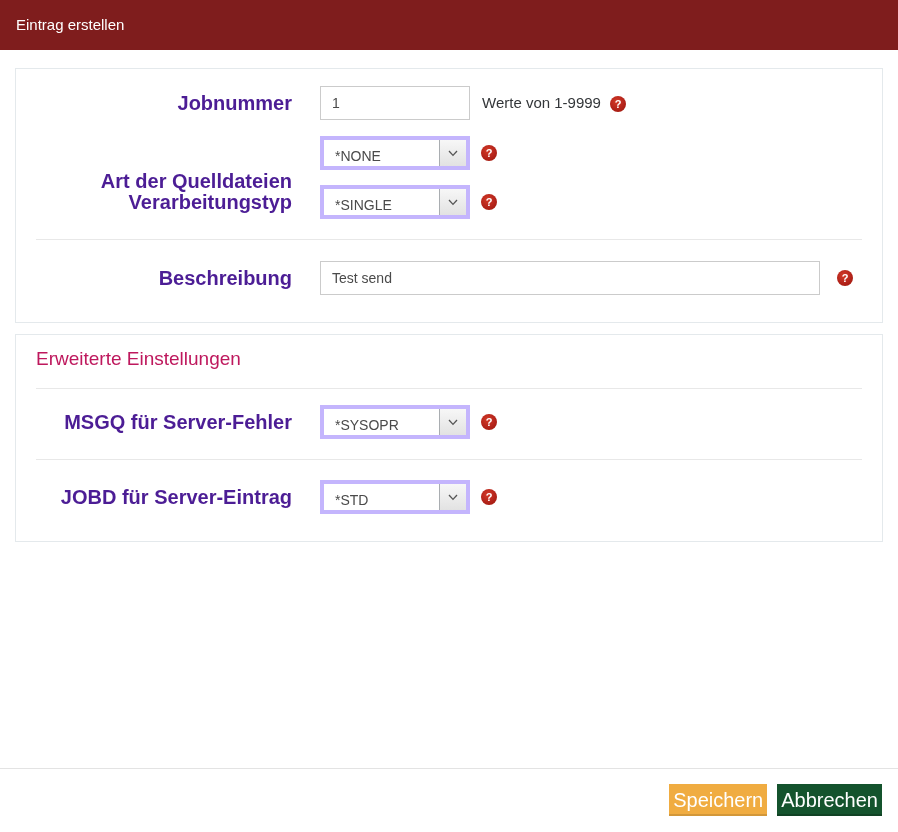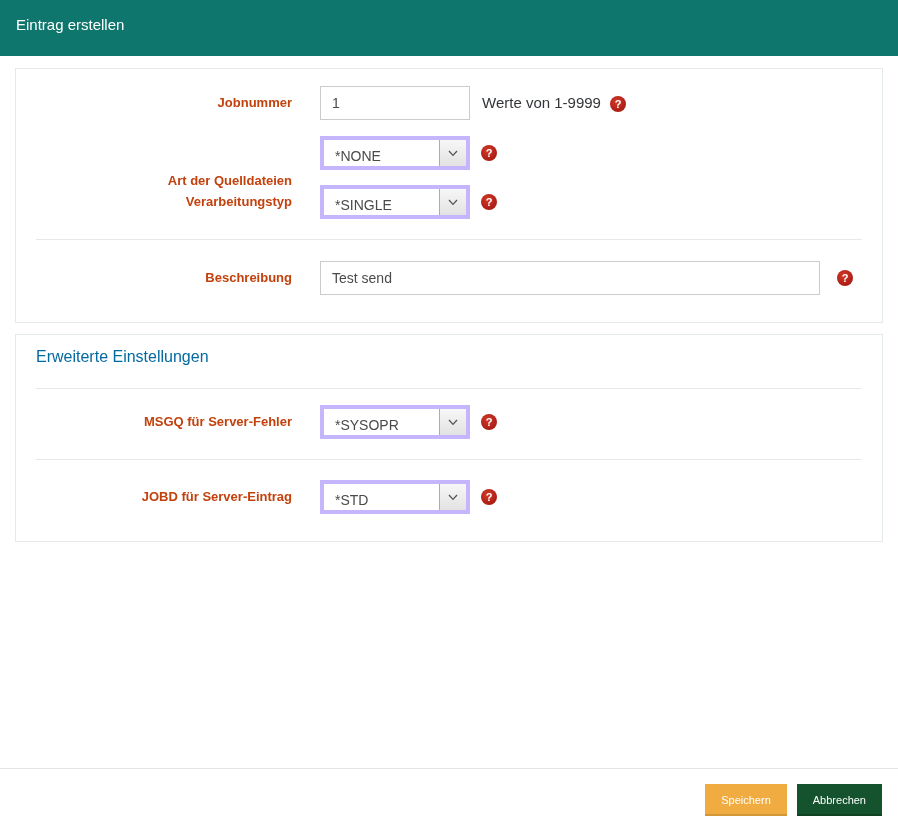--- a/index.html
+++ b/index.html
@@ -4,42 +4,42 @@
 <style>
   html,body { margin:0; padding:0; }
   body {
     width:898px; height:832px; position:relative; overflow:hidden;
     background:#ffffff;
     font-family:"Liberation Sans", sans-serif;
   }
 
   
   .app-header {
-    position:absolute; top:0; left:0; width:898px; height:56px;
-    background:#0f766e;
+    position:absolute; top:0; left:0; width:898px; height:50px;
+    background:#7f1d1d;
   }
   .app-header .title {
     position:absolute; left:16px; top:0; line-height:50px;
     color:#ffffff; font-size:15px;
   }
 
   
   .card {
     position:absolute; left:15px; width:866px;
     background:#ffffff; border:1px solid #E4E9EC;
     box-sizing:content-box;
   }
   #card-basic    { top:68px;  height:253px; }
   #card-advanced { top:334px; height:206px; }
 
   .card .inner { position:relative; width:100%; height:100%; }
 
   .form-label {
     position:absolute; left:0; width:276px; text-align:right;
-    line-height:34px; font-size:13px; font-weight:700; color:#c2410c;
+    line-height:34px; font-size:20px; font-weight:700; color:#4c1d95;
     white-space:nowrap;
   }
 
   .text-input {
     position:absolute; box-sizing:border-box; height:34px;
     border:1px solid #CBCBCB; background:#fff;
     padding:0 11px; font-size:14px; color:#4A4A4A;
     font-family:"Liberation Sans", sans-serif; outline:none;
   }
 
@@ -70,34 +70,34 @@
     position:absolute; line-height:34px; font-size:15px; color:#333639;
     white-space:nowrap;
   }
 
   .divider {
     position:absolute; left:20px; right:20px; height:1px; background:#E8E8E8;
   }
 
   .section-heading {
     position:absolute; left:20px; top:13px;
-    font-size:16px; color:#0369a1; white-space:nowrap;
+    font-size:19px; color:#be185d; white-space:nowrap;
   }
 
   .footer-divider {
     position:absolute; top:768px; left:0; width:898px; height:1px;
     background:#E3E3E3;
   }
   .footer-buttons {
     position:absolute; top:784px; right:16px;
     display:flex; gap:10px;
   }
   .btn {
-    height:32px; border:none; padding:0 16px;
-    font-family:"Liberation Sans", sans-serif; font-size:11px; color:#ffffff;
+    height:32px; border:none; padding:0 4px;
+    font-family:"Liberation Sans", sans-serif; font-size:20px; color:#ffffff;
     cursor:pointer;
   }
   .btn-save   { background:#F0AC41; box-shadow:inset 0 -2px 0 rgba(0,0,0,0.12); }
   .btn-cancel { background:#14532d; box-shadow:inset 0 -2px 0 rgba(0,0,0,0.20); }
 </style>
 </head>
 <body>
 
 <div class="app-header">
   <div class="title">Eintrag erstellen</div>

